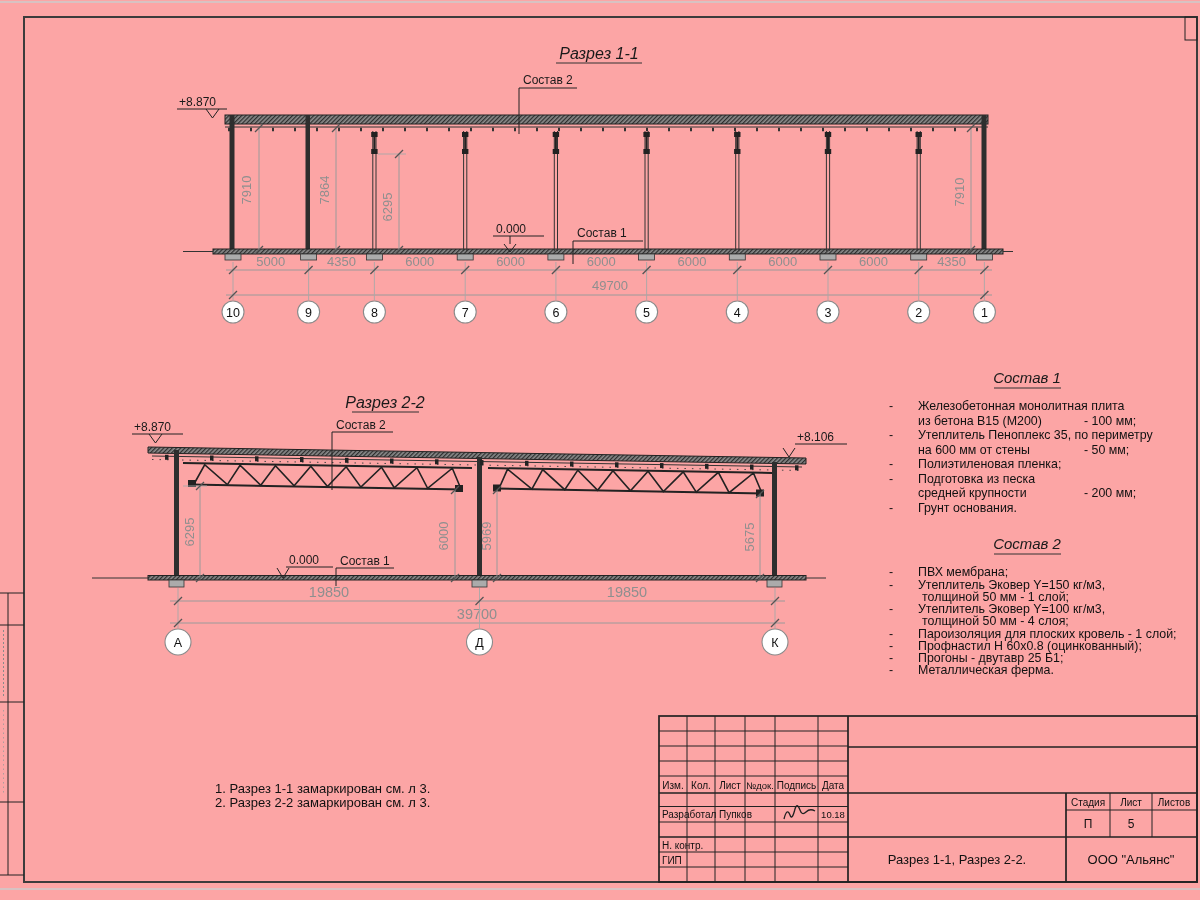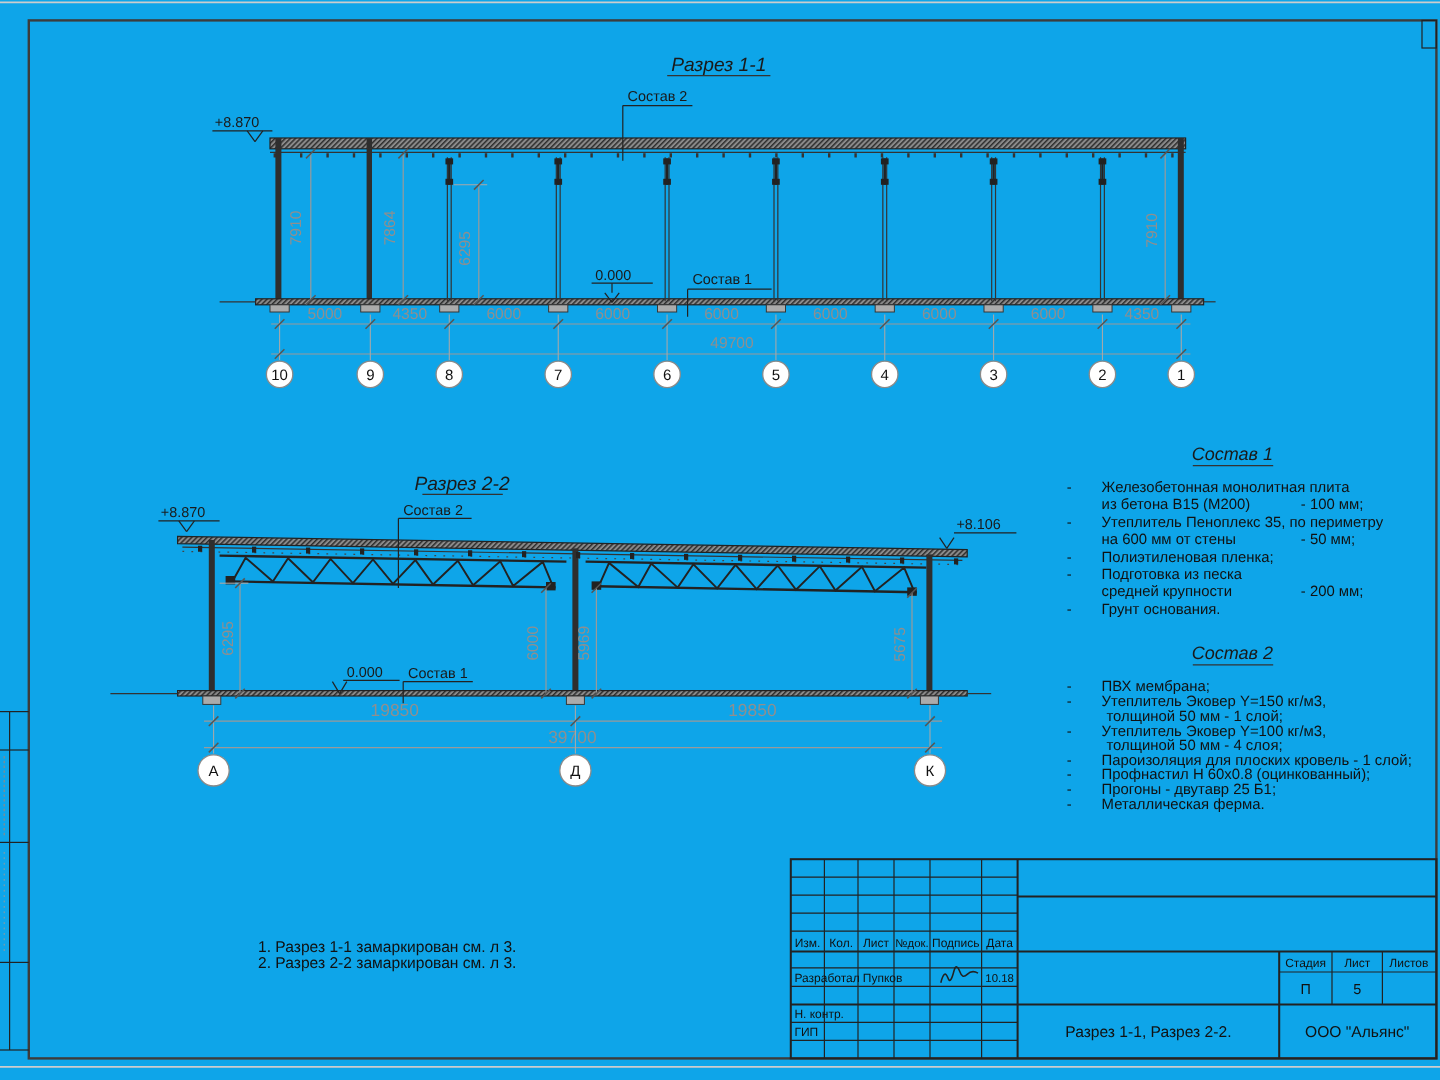--- a/index.html
+++ b/index.html
@@ -1,16 +1,16 @@
 <!DOCTYPE html>
 <html><head>
 <meta charset="utf-8">
 <style>
   html,body{margin:0;padding:0;background:#fff;}
-  .sheet{position:relative;width:1200px;height:900px;background:#0ea5e9;overflow:hidden;}
+  .sheet{position:relative;width:1200px;height:900px;background:#fca5a5;overflow:hidden;}
   svg{position:absolute;left:0;top:0;}
   text{font-family:"Liberation Sans","DejaVu Sans",sans-serif;}
   .t-title{font-size:16px;font-style:italic;fill:#1a1a1a;}
   .t-head{font-size:15px;font-style:italic;fill:#1a1a1a;}
   .t-label{font-size:12px;fill:#1a1a1a;}
   .t-dim{font-size:13px;fill:#8f8f8f;}
   .t-dim2{font-size:14.5px;fill:#8f8f8f;}
   .t-axis{font-size:12.5px;fill:#111;}
   .t-li{font-size:12.4px;fill:#111;}
   .t-note{font-size:13px;fill:#111;}

